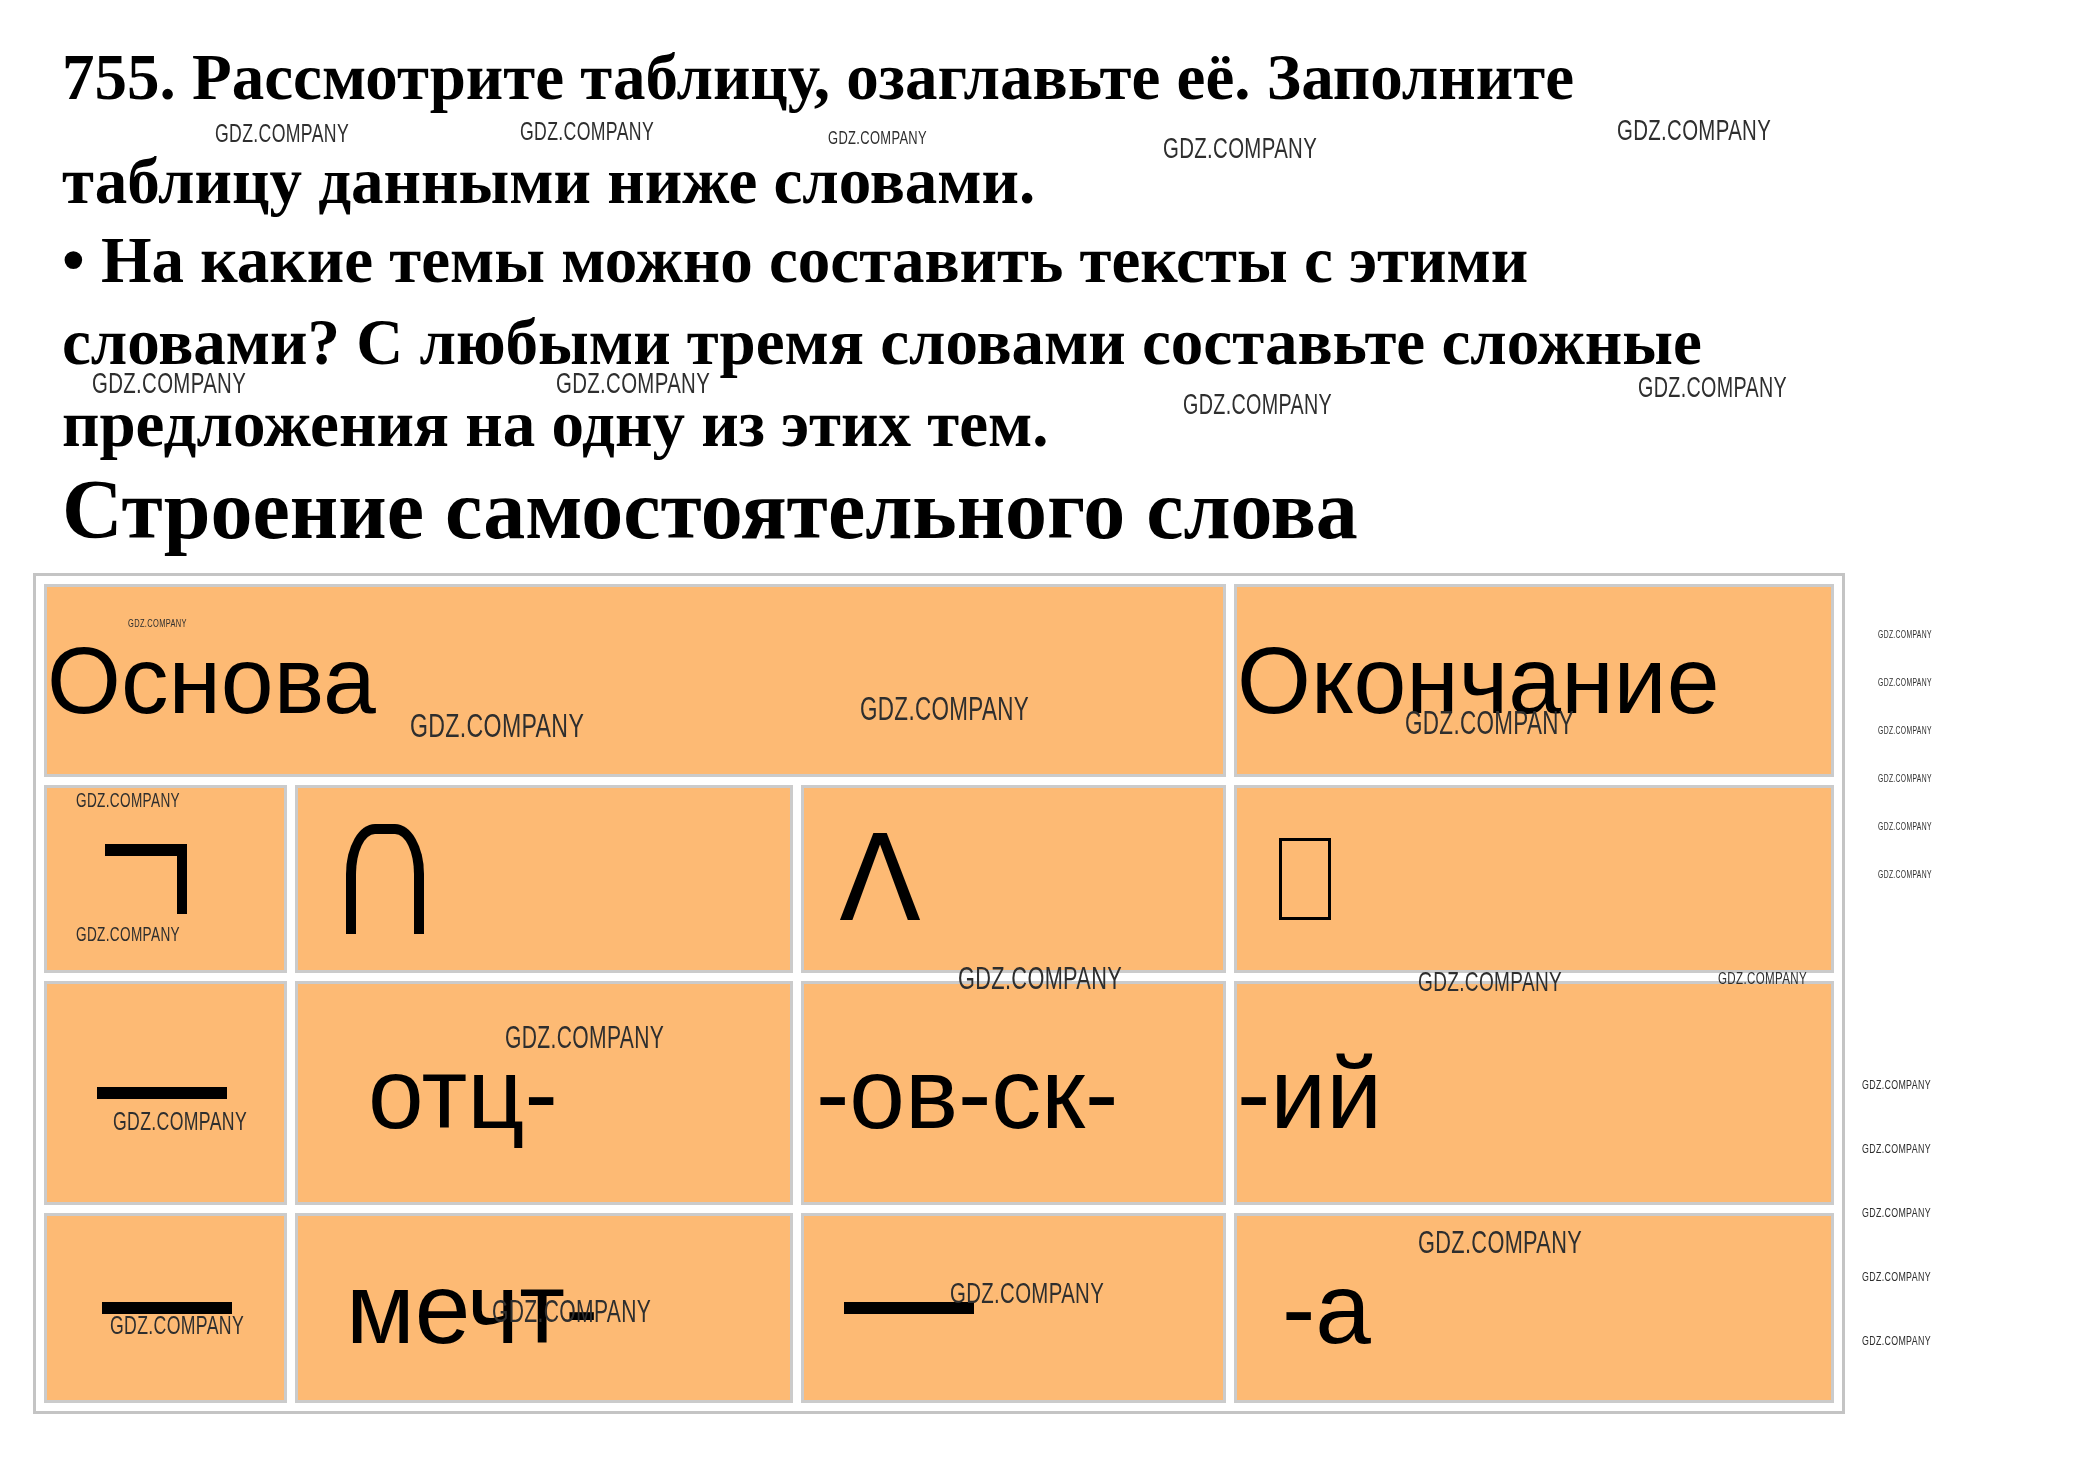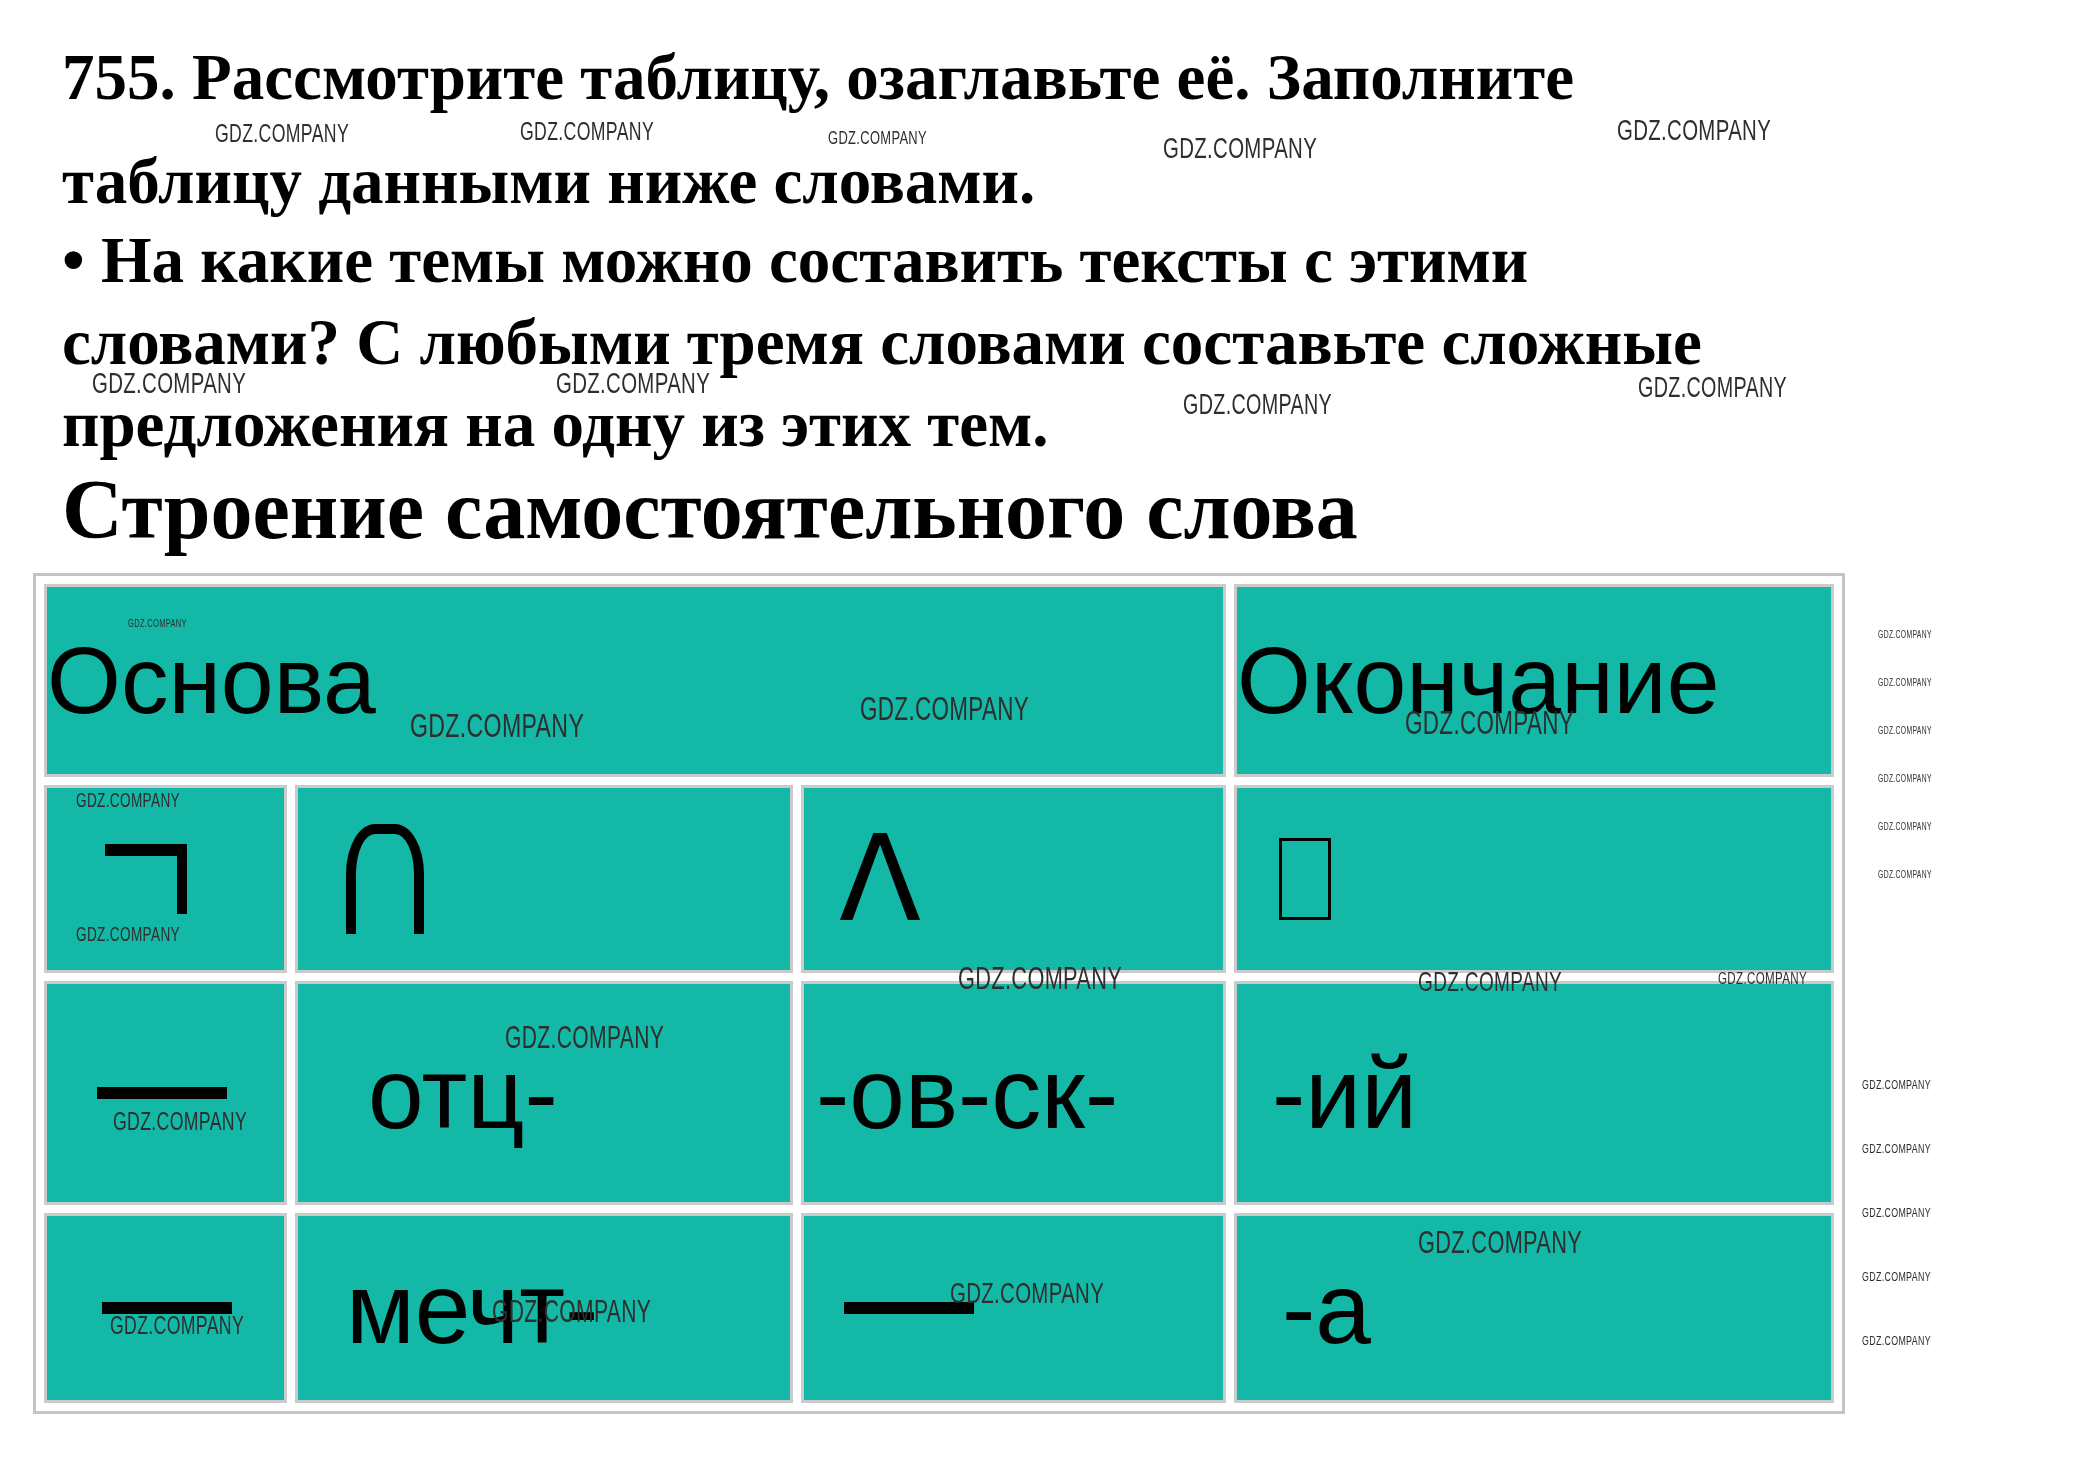--- a/index.html
+++ b/index.html
@@ -42,21 +42,21 @@
     top:573px;
     width:1812px;
     border-collapse:separate;
     border-spacing:8px;
     border:3px solid #c4c4c4;
     background:#ffffff;
     table-layout:fixed;
   }
   table.morph td{
     border:3px solid #cbcbcb;
-    background:#14b8a6;
+    background:#fdba74;
     vertical-align:middle;
     padding:0;
     overflow:hidden;
   }
   .hdr{
     font-size:95px;
     color:#000;
     line-height:1;
   }
   .cellpad-hdr1{padding-left:48px;}
@@ -159,21 +159,21 @@
       <td>
         <div class="sym-dash" style="margin-left:50px"></div>
       </td>
       <td>
         <div class="morph-text" style="padding-left:70px">отц-</div>
       </td>
       <td>
         <div class="morph-text" style="padding-left:12px">-ов-ск-</div>
       </td>
       <td>
-        <div class="morph-text" style="padding-left:35px">-ий</div>
+        <div class="morph-text" style="">-ий</div>
       </td>
     </tr>
     <tr style="height:190px">
       <td>
         <div class="sym-dash" style="margin-left:55px"></div>
       </td>
       <td>
         <div class="morph-text" style="padding-left:48px">мечт-</div>
       </td>
       <td>

